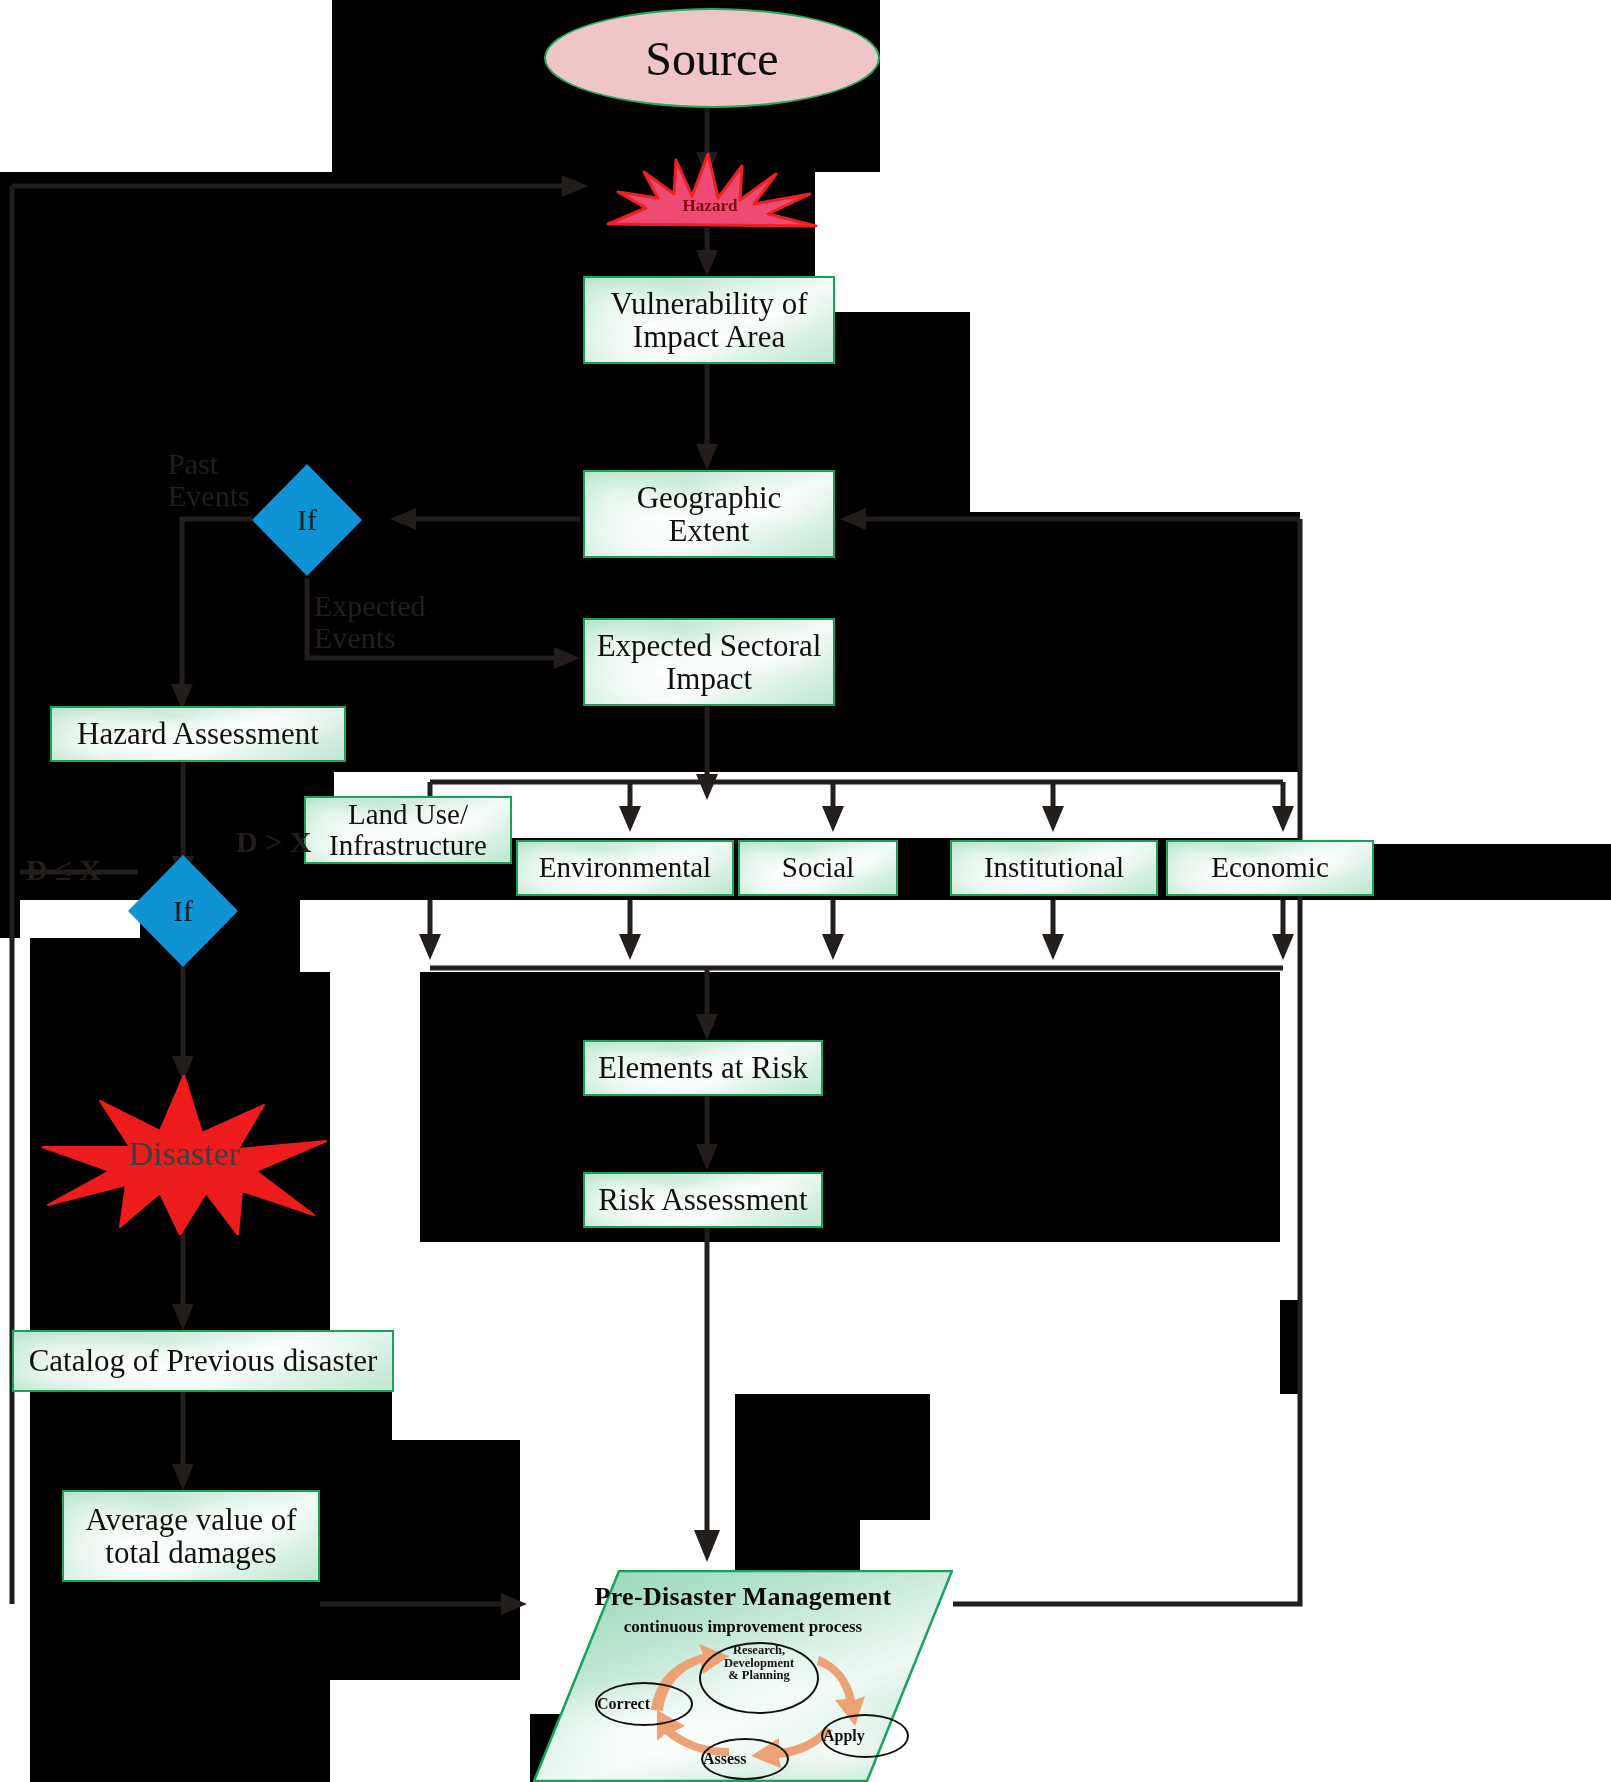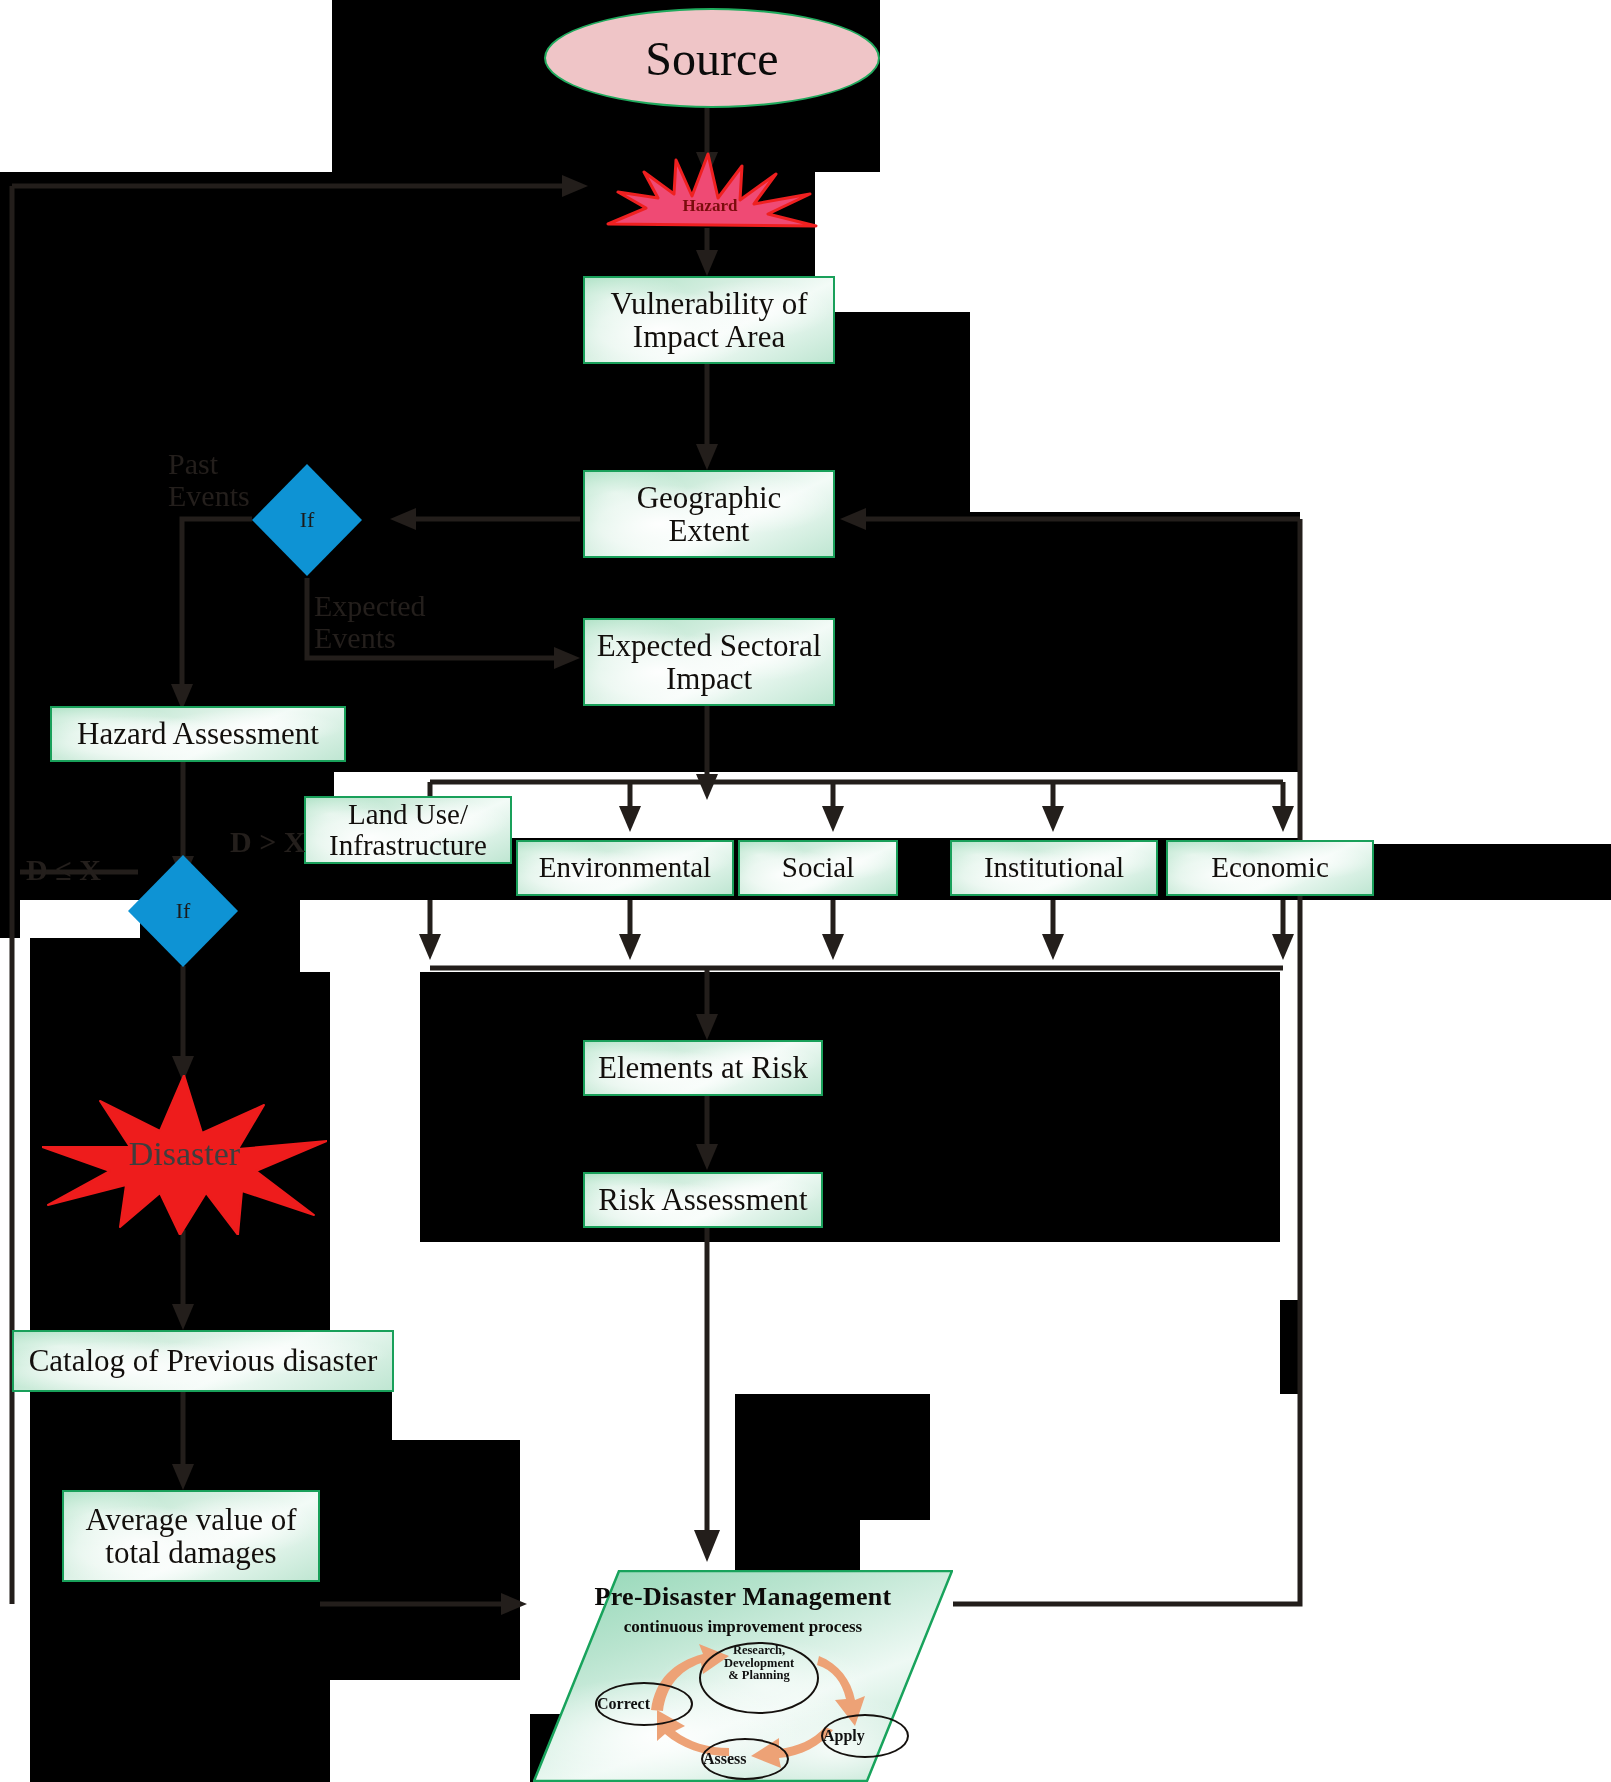--- a/index.html
+++ b/index.html
@@ -32,21 +32,21 @@
     border:2px solid #1faa5d;
     border-radius:50%;
     background:#efc5c7;
     color:#0b0b0b;
     font-size:48px;
   }
 
   .diamond{z-index:7;}
   .diamond .dshape{position:absolute;inset:0;background:#0e93d4;
         clip-path:polygon(50% 0%,100% 50%,50% 100%,0% 50%);}
-  .diamond .dlabel{position:relative;z-index:2;color:#1b1b1b;font-size:22px;}
+  .diamond .dlabel{position:relative;z-index:2;color:#1b1b1b;font-size:30px;}
 
   
   .burst{position:absolute;z-index:7;}
   .burst svg{display:block;width:100%;height:100%;}
   .burst .btxt{position:absolute;left:0;right:0;text-align:center;z-index:3;}
 
   
   .elabel{position:absolute;color:#241f1c;font-size:30px;line-height:1.06;z-index:8;
           text-align:left;white-space:pre-line;}
 
@@ -270,21 +270,21 @@
 
   <div class="node procbox" style="left:583px;top:1172px;width:240px;height:56px;">
     <span>Risk Assessment</span>
   </div>
 
   <div class="elabel" style="left:168px;top:448px;">Past
 Events</div>
   <div class="elabel" style="left:314px;top:590px;">Expected
 Events</div>
   <div class="elabel" style="left:26px;top:854px;font-weight:bold;">D ≤ X</div>
-  <div class="elabel" style="left:230px;top:826px;font-weight:bold;">D &gt; X</div>
+  <div class="elabel" style="left:236px;top:826px;font-weight:bold;">D &gt; X</div>
 
   <div id="pdm" style="left:533px;top:1570px;width:420px;height:212px;">
     <div class="pg"></div>
     <svg class="pgline" viewBox="0 0 420 212" preserveAspectRatio="none">
       <polygon points="86,1 419,1 334,211 1,211" fill="none" stroke="#18a35c" stroke-width="2.5"></polygon>
 
       <g fill="#eda276">
         <path d="M118,140 C122,110 140,92 170,84 L166,74 L196,86 L170,104 L168,93
                  C146,101 133,117 130,141 Z"></path>
         <path d="M286,86 C306,94 318,110 322,130 L332,126 L322,156 L302,130 L313,129

